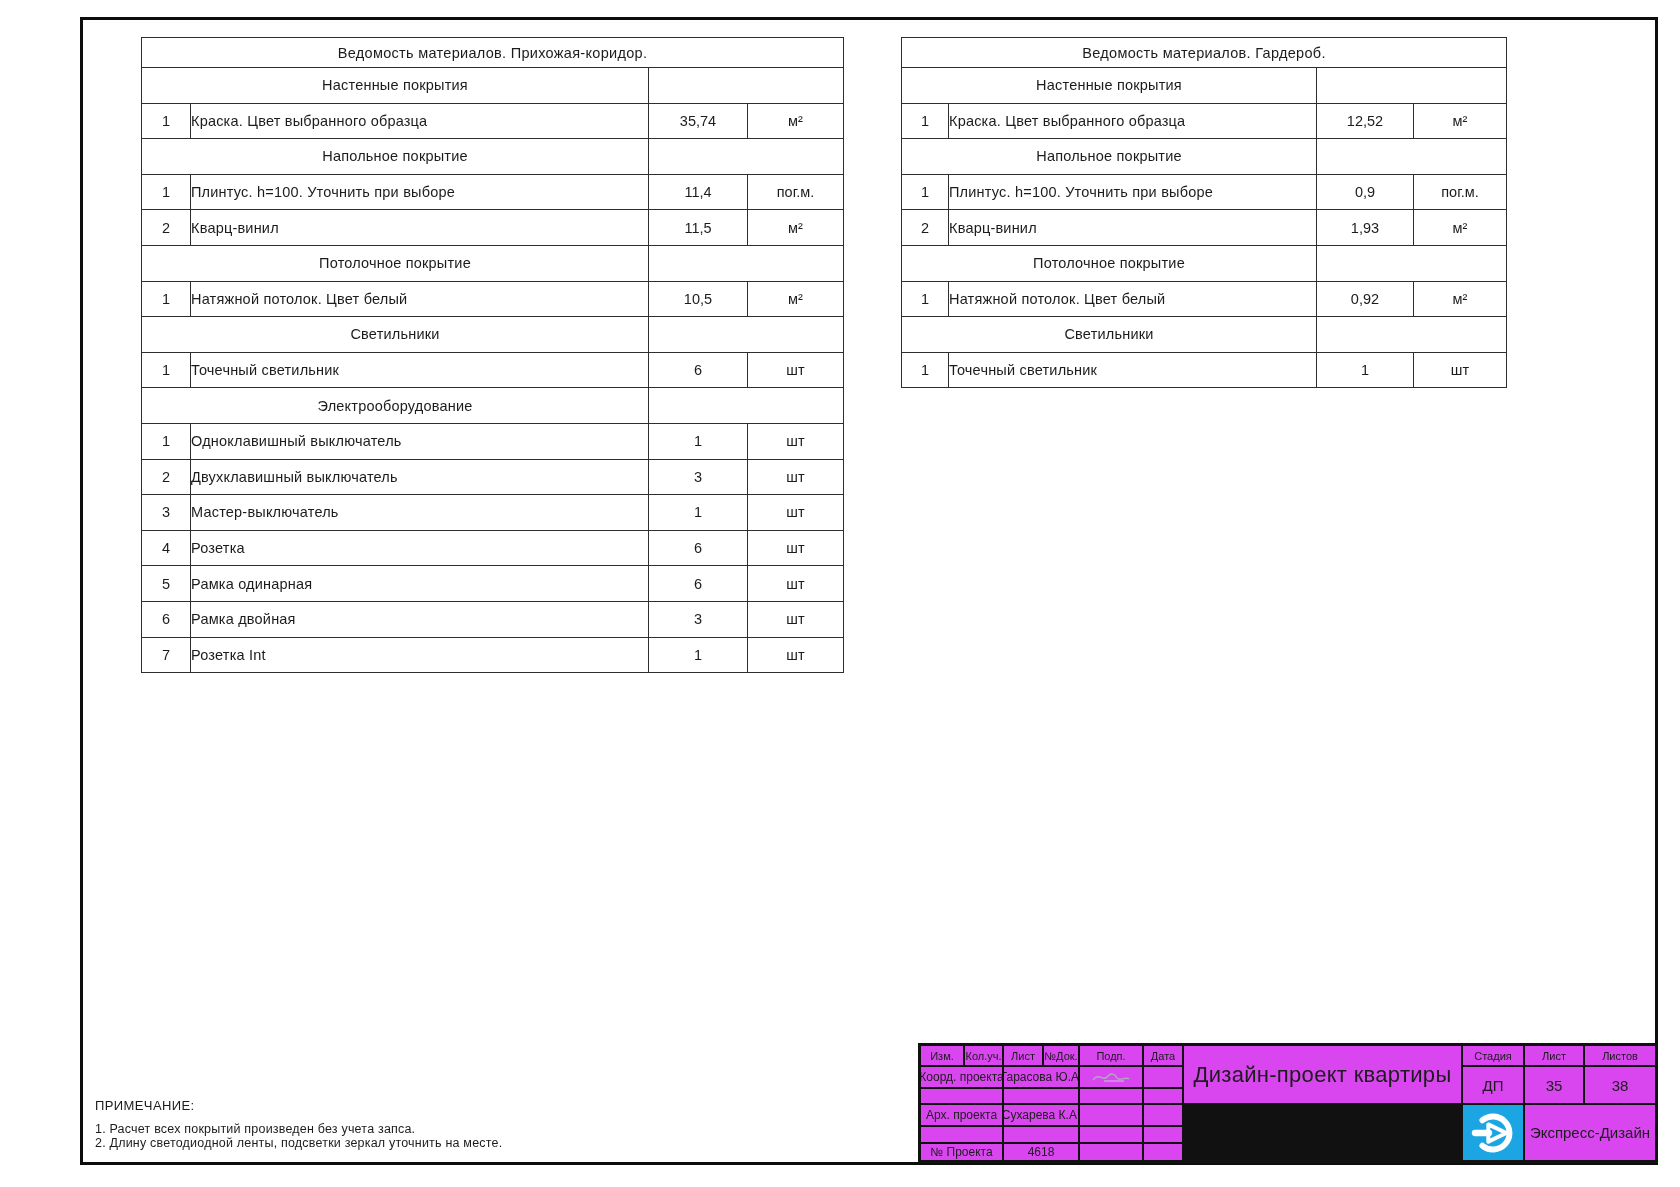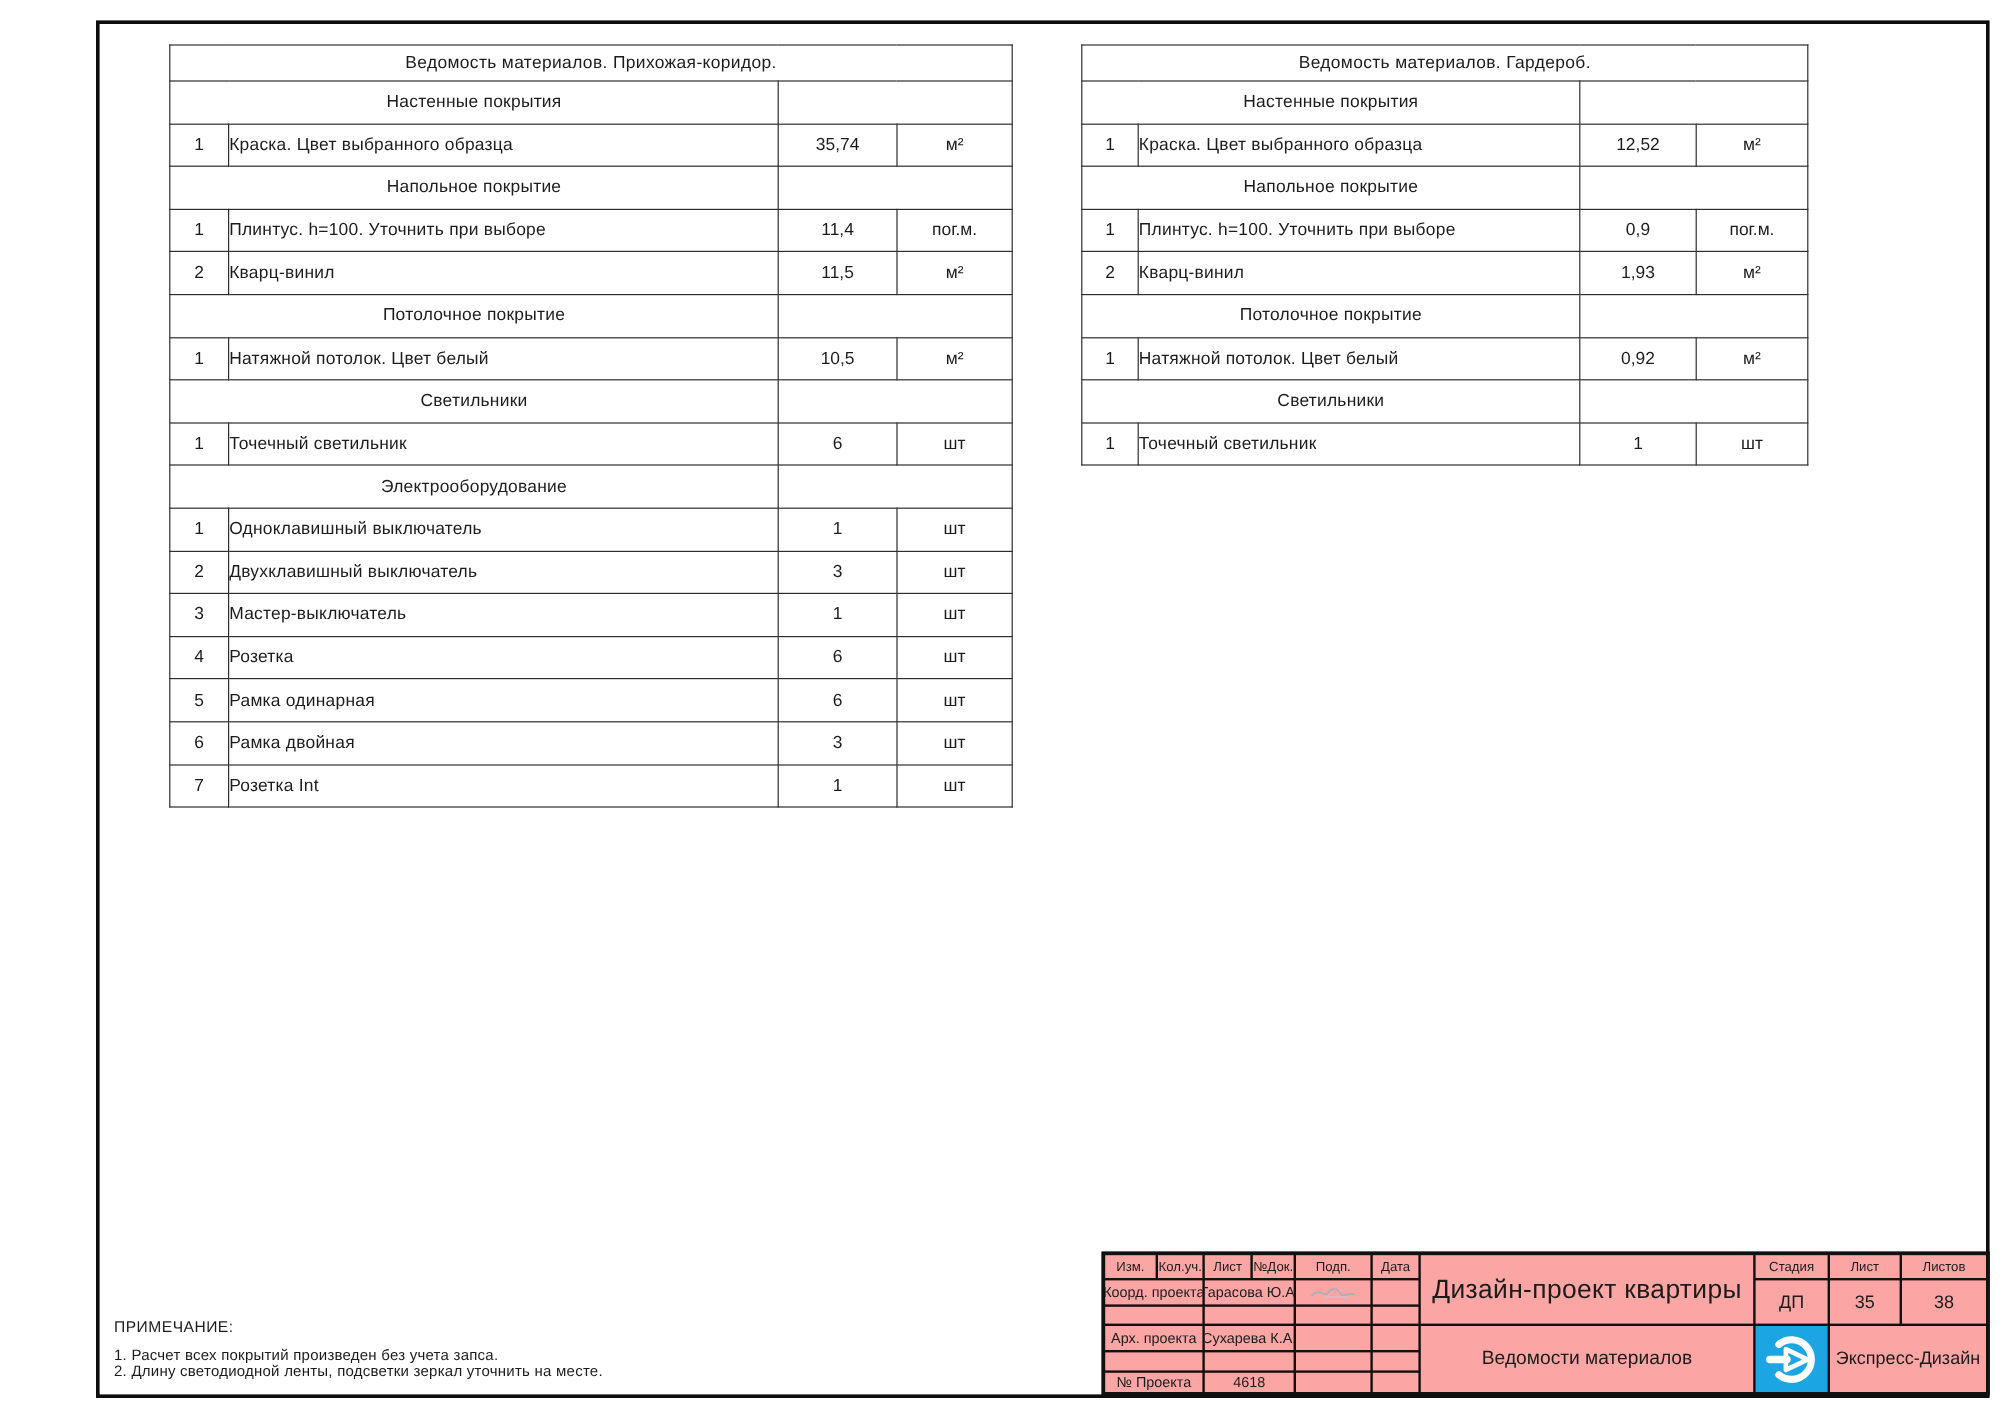--- a/index.html
+++ b/index.html
@@ -36,21 +36,21 @@
 
   
   .tb {
     position:absolute; left:918px; top:1043px;
     display:grid;
     grid-template-columns:42px 37px 38px 34px 62px 38px 277px 60px 58px 70px;
     grid-template-rows:19px 20px 14px 20px 15px 16px;
     gap:2px; background:#111; border:3px solid #111;
   }
   .tb > div {
-    background:#fca5a5; display:flex; align-items:center; justify-content:center;
+    background:#d946ef; display:flex; align-items:center; justify-content:center;
     overflow:hidden; white-space:nowrap;
   }
   .tb .h { font-size:11px; }
   .tb-label { font-size:12px; }
   .tb-project { grid-column:7; grid-row:1/4; font-size:22px; letter-spacing:0.3px; }
   .tb-doc     { grid-column:7; grid-row:4/7; font-size:16px; }
   .tb-stage-h  { grid-column:8; grid-row:1; }
   .tb-sheet-h  { grid-column:9; grid-row:1; }
   .tb-sheets-h { grid-column:10; grid-row:1; }
   .tb-stage-v  { grid-column:8; grid-row:2/4; font-size:15px; }
@@ -274,21 +274,20 @@
     <div class="cv" style="grid-row:5"></div>
     <div class="cp" style="grid-row:5"></div>
     <div class="cd" style="grid-row:5"></div>
 
     <div class="cl tb-label" style="grid-row:6">№ Проекта</div>
     <div class="cv tb-label" style="grid-row:6">4618</div>
     <div class="cp" style="grid-row:6"></div>
     <div class="cd" style="grid-row:6"></div>
 
     <div class="tb-project">Дизайн-проект квартиры</div>
-    <div class="tb-doc">Ведомости материалов</div>
 
     <div class="h tb-stage-h">Стадия</div>
     <div class="h tb-sheet-h">Лист</div>
     <div class="h tb-sheets-h">Листов</div>
     <div class="tb-stage-v">ДП</div>
     <div class="tb-sheet-v">35</div>
     <div class="tb-sheets-v">38</div>
 
     <div class="tb-logo" style="background: rgb(27, 166, 227);">
       <svg width="44" height="44" viewBox="0 0 56 56">

